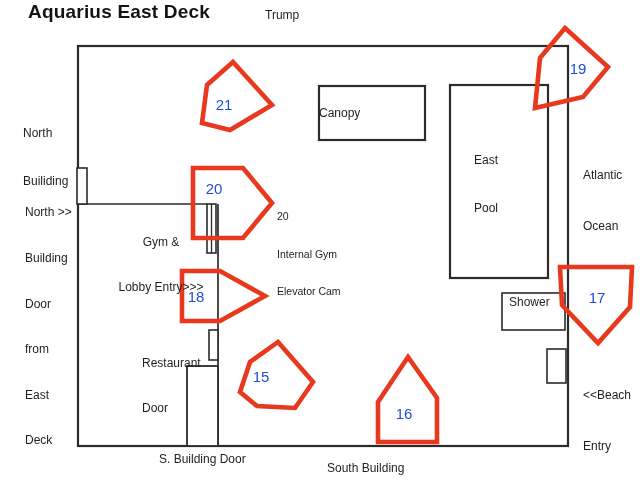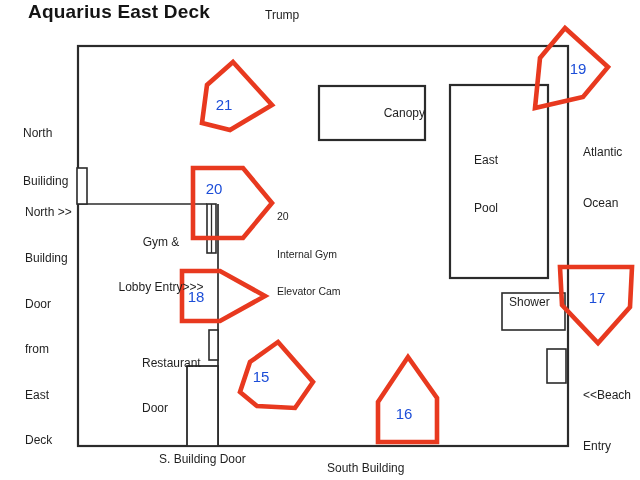--- a/index.html
+++ b/index.html
@@ -6,21 +6,21 @@
   #stage{position:relative;width:640px;height:480px;background:#fff;overflow:hidden;
          font-family:"Liberation Sans",sans-serif;color:#1f1f1f;}
   svg{position:absolute;left:0;top:0;}
   .lbl{position:absolute;font-size:12px;line-height:16px;color:#1f1f1f;white-space:pre;}
   .line{display:block;}
   .title{position:absolute;left:28px;top:1px;font-size:19px;font-weight:600;color:#141414;letter-spacing:.2px;}
   .camnum{position:absolute;transform:translate(-50%,-50%);font-size:15px;color:#1d4ed8;}
   .small{font-size:10.5px;line-height:12.5px;}
   .center{text-align:center;}
   .canopy-box{position:absolute;left:319px;top:86px;width:106px;height:54px;
-              display:flex;align-items:center;justify-content:flex-end;}
+              display:flex;align-items:center;justify-content:flex-start;}
 </style>
 </head>
 <body>
 
 <div id="stage">
 
   <svg width="640" height="480" viewBox="0 0 640 480">
 
     <g fill="none" stroke-width="2.2" stroke="#2b2b2b">
       <rect x="78" y="46" width="490" height="400"></rect>
@@ -78,21 +78,21 @@
 
   <div class="canopy-box">
     <span class="lbl" style="position:static;">Canopy</span>
   </div>
 
   <div class="lbl" style="left:474px;top:120px;">
     <span class="line">East</span>
     <span class="line">Pool</span>
   </div>
 
-  <div class="lbl" style="left:583px;top:110px;line-height:17px;">
+  <div class="lbl" style="left:583px;top:133px;line-height:17px;">
     <span class="line">Atlantic</span>
     <span class="line">Ocean</span>
   </div>
 
   <div class="lbl" style="left:509px;top:294px;">Shower</div>
 
   <div class="lbl" style="left:142px;top:326px;line-height:15px;">
     <span class="line">Restaurant</span>
     <span class="line">Door</span>
   </div>

